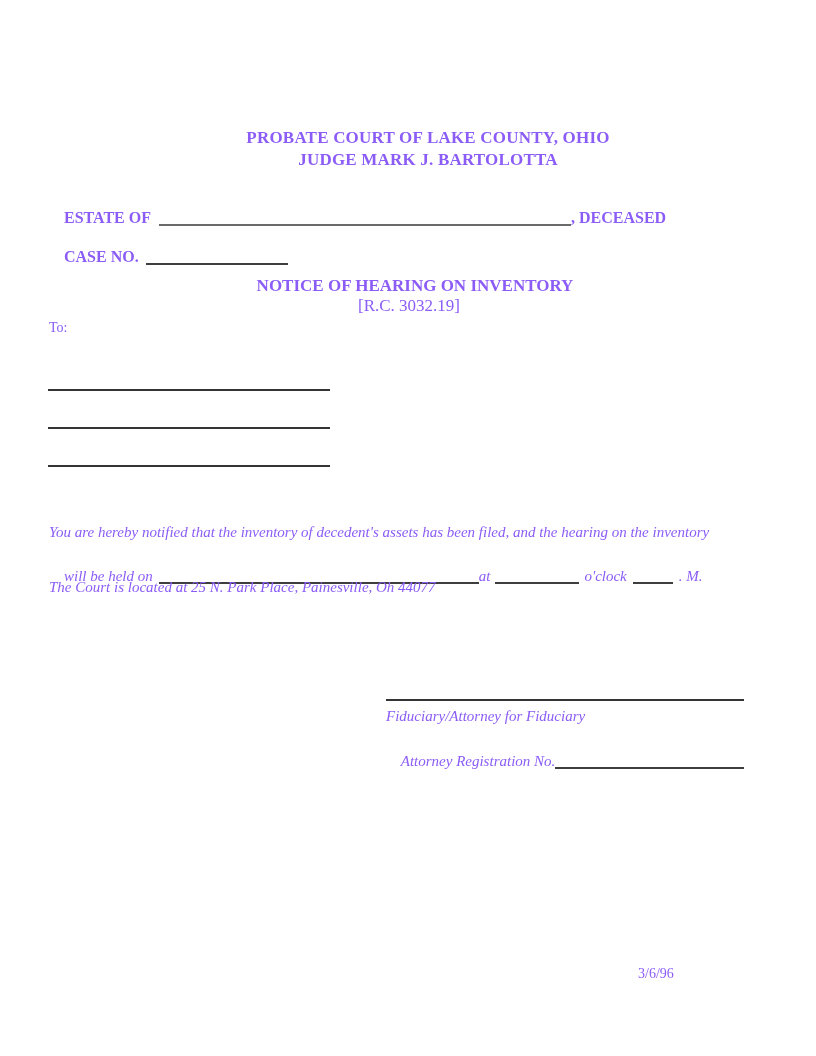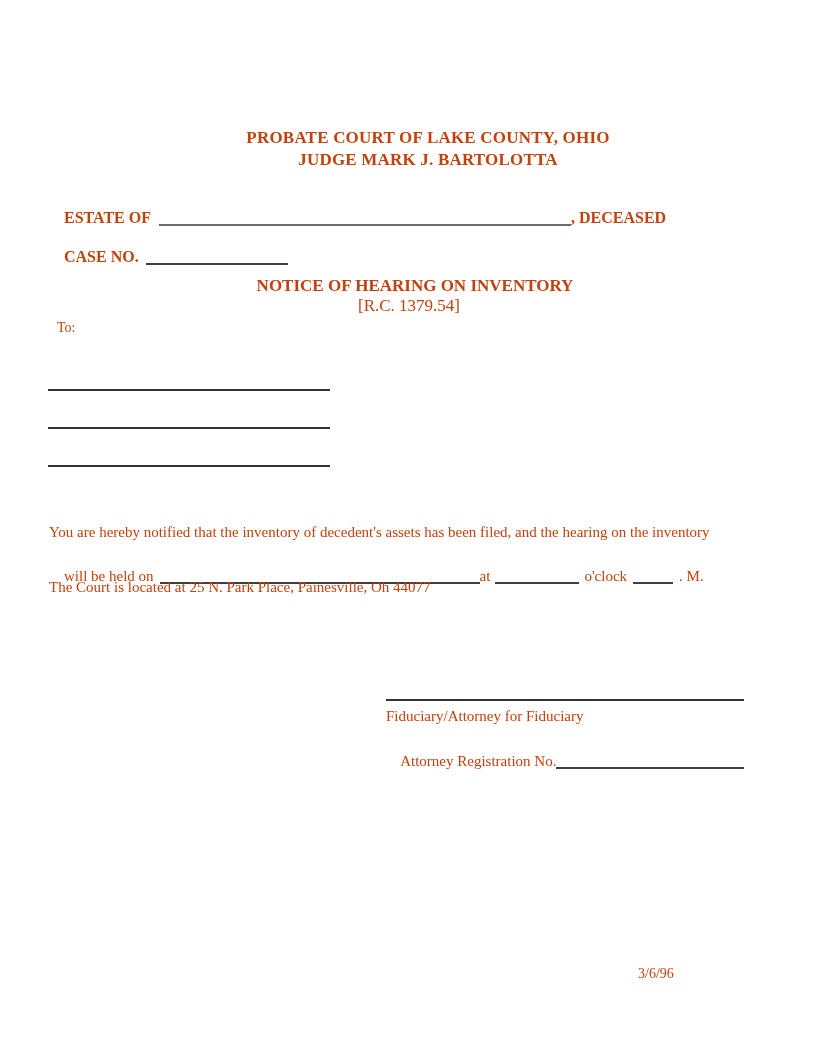--- a/index.html
+++ b/index.html
@@ -6,21 +6,21 @@
     margin: 0;
     padding: 0;
     background: #ffffff;
   }
   .page {
     position: relative;
     width: 744px;
     height: 1056px;
     background: #ffffff;
     font-family: "Liberation Serif", "DejaVu Serif", serif;
-    color: #c2410c;
+    color: #8b5cf6;
     overflow: hidden;
   }
   .abs {
     position: absolute;
     white-space: pre;
   }
   .centered {
     transform: translateX(-50%);
     text-align: center;
   }
@@ -37,20 +37,21 @@
     font-size: 17px;
     font-weight: normal;
   }
   .label-bold {
     font-size: 16px;
     font-weight: bold;
   }
   .body-text {
     font-size: 15px;
     font-weight: normal;
+    font-style: italic;
   }
   .to-label {
     font-size: 14px;
   }
   .blank {
     display: inline-block;
     border-bottom: 2px solid #3e3e3e;
     position: relative;
     top: 3px;
     height: 2px;
@@ -83,23 +84,23 @@
 
   <div class="abs" style="left:48px; top:191px;">
     <span class="label-bold">ESTATE OF</span><span class="blank blank-gray" style="width:412px; margin-left:8px;"></span><span class="label-bold">, DECEASED</span>
   </div>
 
   <div class="abs" style="left:48px; top:230px;">
     <span class="label-bold">CASE NO.</span><span class="blank" style="width:142px; margin-left:7px;"></span>
   </div>
 
   <div class="abs centered h-notice" style="left:415px; top:276px;">NOTICE OF HEARING ON INVENTORY</div>
-  <div class="abs centered h-statute" style="left:409px; top:296px;">[R.C. 1379.54]</div>
+  <div class="abs centered h-statute" style="left:409px; top:296px;">[R.C. 3032.19]</div>
 
-  <div class="abs to-label" style="left:57px; top:320px;">To:</div>
+  <div class="abs to-label" style="left:49px; top:320px;">To:</div>
 
   <div class="rule" style="left:48px; top:389px; width:282px;"></div>
   <div class="rule" style="left:48px; top:427px; width:282px;"></div>
   <div class="rule" style="left:48px; top:465px; width:282px;"></div>
 
   <div class="abs body-text" style="left:49px; top:524px;">You are hereby notified that the inventory of decedent's assets has been filed, and the hearing on the inventory</div>
 
   <div class="abs body-text" style="left:49px; top:551px;">
     <span>will be held on</span><span class="blank" style="width:320px; margin-left:6px;"></span><span>at</span><span class="blank" style="width:84px; margin-left:5px; margin-right:5px;"></span><span>o'clock</span><span class="blank" style="width:40px; margin-left:6px; margin-right:6px;"></span><span>. M.</span>
   </div>

